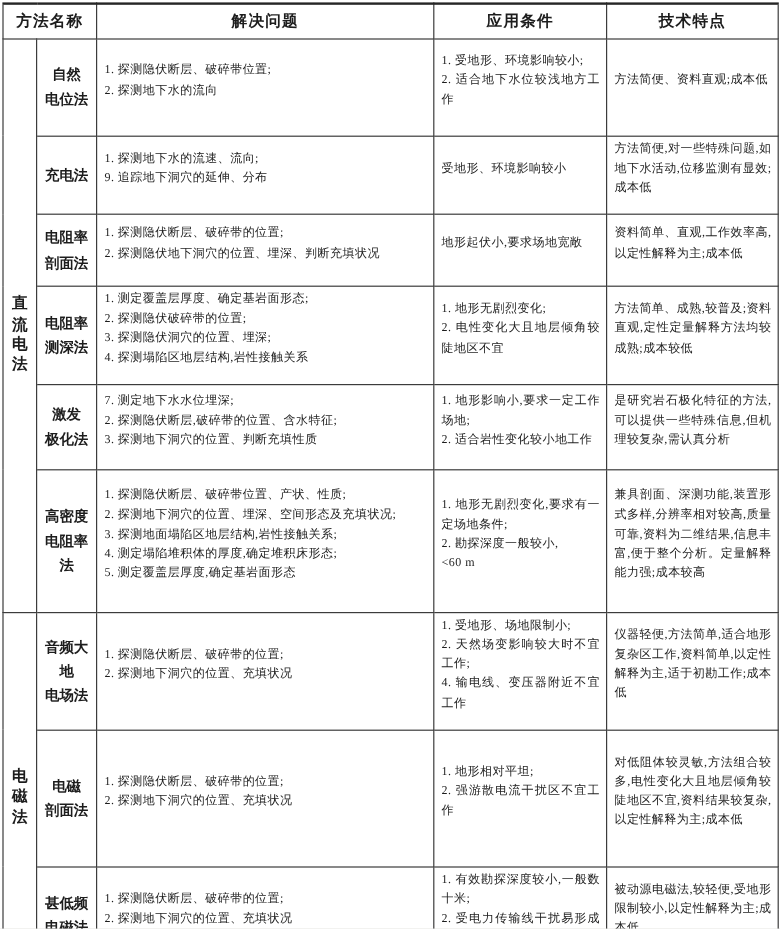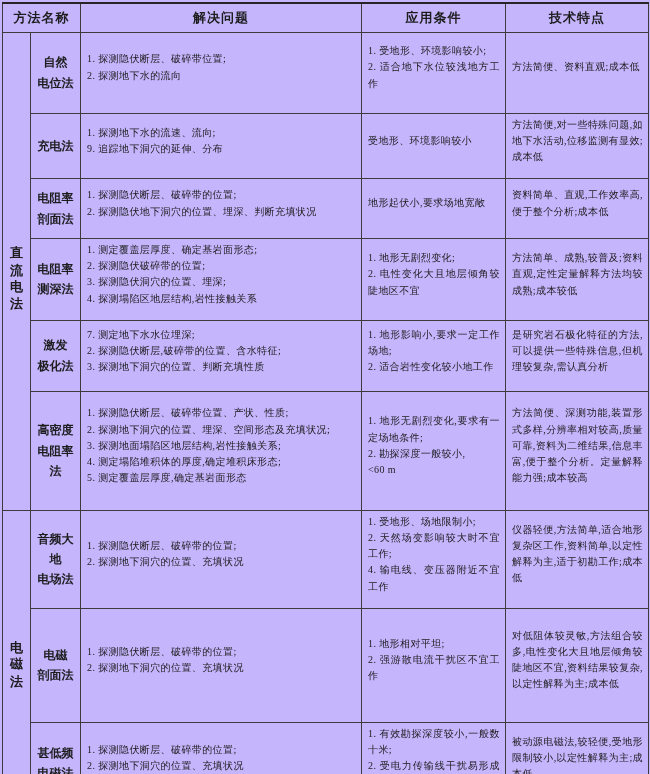--- a/index.html
+++ b/index.html
@@ -5,21 +5,21 @@
   html, body {
     margin: 0;
     padding: 0;
     background: #dddcd8;
     font-family: "Liberation Serif", "DejaVu Serif", serif;
   }
   .page {
     position: relative;
     width: 650px;
     height: 774px;
-    background: #c4b5fd;
+    background: #ffffff;
     box-sizing: border-box;
     padding: 2px 2px 4px 2px;
     overflow: hidden;
   }
   table.methods {
     width: 646px;
     table-layout: fixed;
     border-collapse: collapse;
     border-top: 2px solid #262626;
     border-bottom: 4px solid #161616;
@@ -126,21 +126,21 @@
 9. 追踪地下洞穴的延伸、分布</td>
         <td class="text-cell">受地形、环境影响较小</td>
         <td class="text-cell">方法简便,对一些特殊问题,如地下水活动,位移监测有显效;成本低</td>
       </tr>
       <tr>
         <td class="method-cell">电阻率
 剖面法</td>
         <td class="text-cell">1. 探测隐伏断层、破碎带的位置;
 2. 探测隐伏地下洞穴的位置、埋深、判断充填状况</td>
         <td class="text-cell">地形起伏小,要求场地宽敞</td>
-        <td class="text-cell">资料简单、直观,工作效率高,便于整个分析;成本低</td>
+        <td class="text-cell">资料简单、直观,工作效率高,以定性解释为主;成本低</td>
       </tr>
       <tr>
         <td class="method-cell">电阻率
 测深法</td>
         <td class="text-cell">1. 测定覆盖层厚度、确定基岩面形态;
 2. 探测隐伏破碎带的位置;
 3. 探测隐伏洞穴的位置、埋深;
 4. 探测塌陷区地层结构,岩性接触关系</td>
         <td class="text-cell">1. 地形无剧烈变化;
 2. 电性变化大且地层倾角较陡地区不宜</td>
@@ -160,21 +160,21 @@
         <td class="method-cell">高密度
 电阻率法</td>
         <td class="text-cell">1. 探测隐伏断层、破碎带位置、产状、性质;
 2. 探测地下洞穴的位置、埋深、空间形态及充填状况;
 3. 探测地面塌陷区地层结构,岩性接触关系;
 4. 测定塌陷堆积体的厚度,确定堆积床形态;
 5. 测定覆盖层厚度,确定基岩面形态</td>
         <td class="text-cell">1. 地形无剧烈变化,要求有一定场地条件;
 2. 勘探深度一般较小,
 &lt;60 m</td>
-        <td class="text-cell">方法简便、深测功能,装置形式多样,分辨率相对较高,质量可靠,资料为二维结果,信息丰富,便于整个分析。定量解释能力强;成本较高</td>
+        <td class="text-cell">兼具剖面、深测功能,装置形式多样,分辨率相对较高,质量可靠,资料为二维结果,信息丰富,便于整个分析。定量解释能力强;成本较高</td>
       </tr>
 
       <tr>
         <td class="group-cell" rowspan="3">
           <span class="vlabel">电磁法</span>
         </td>
         <td class="method-cell">音频大地
 电场法</td>
         <td class="text-cell">1. 探测隐伏断层、破碎带的位置;
 2. 探测地下洞穴的位置、充填状况</td>

